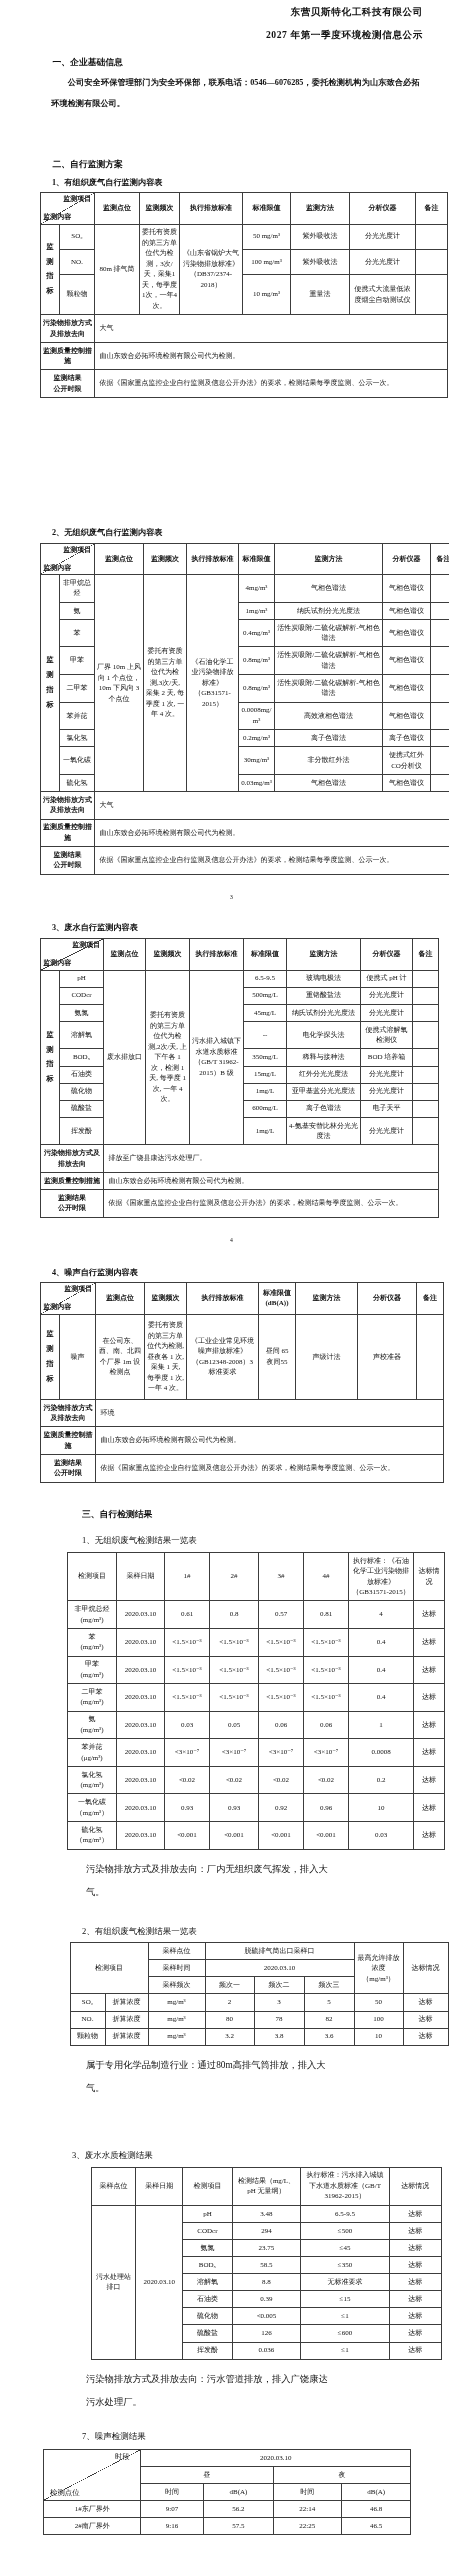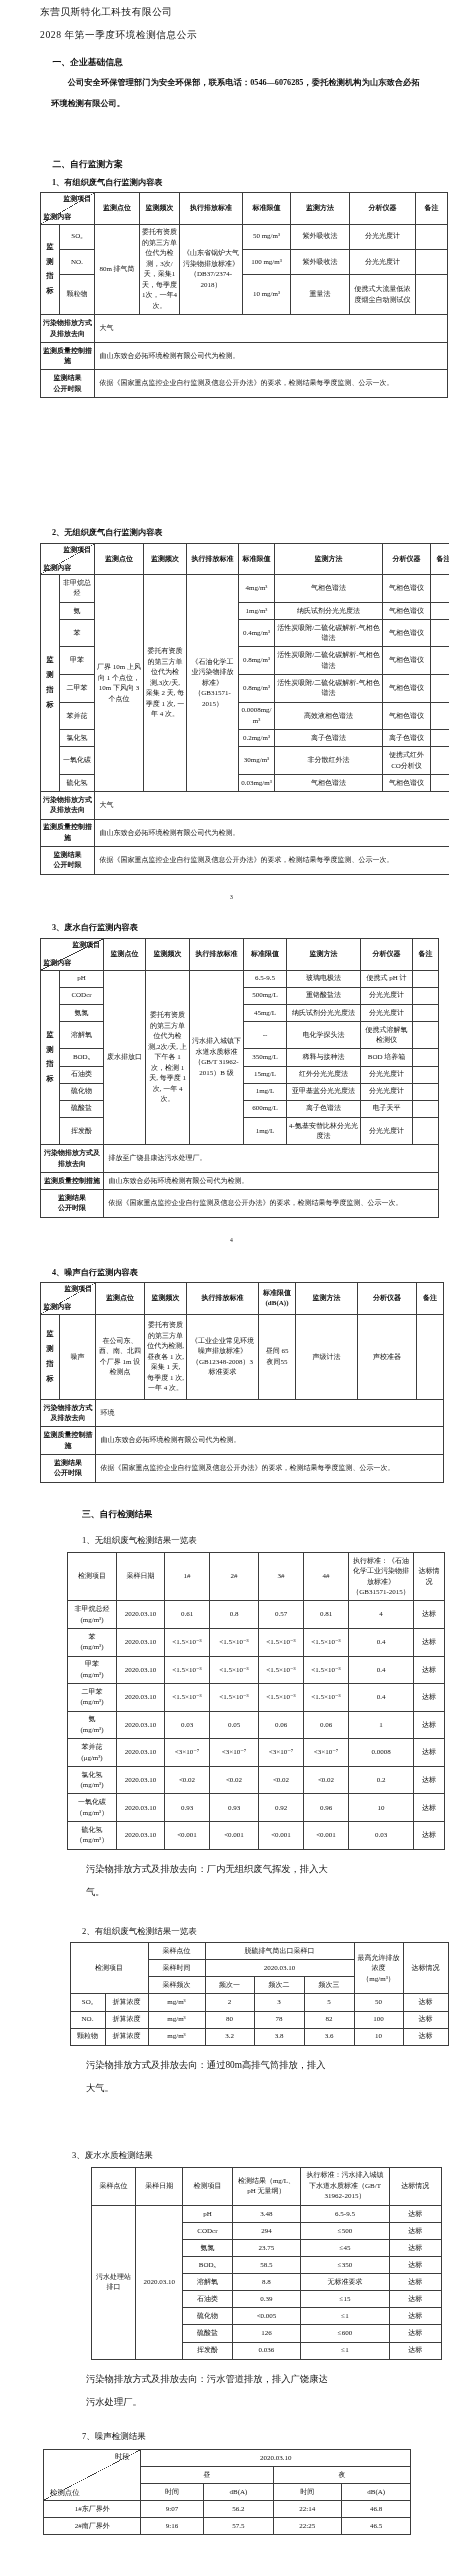--- a/index.html
+++ b/index.html
@@ -1,18 +1,18 @@
 <!DOCTYPE html>
 <html style="font-size:9px"><head>
 <meta charset="utf-8">
 <style>
   html,body{margin:0;padding:0;background:#ffffff;}
   body{width:450px;min-height:2576px;font-family:"Liberation Serif","DejaVu Serif",serif;color:#111;}
   .page{width:450px;box-sizing:border-box;padding:5.7px 27px 147px 40px;}
-  .doc-title{text-align:left;font-weight:normal;font-size:9.6px;letter-spacing:0.6px;}
+  .doc-title{text-align:right;font-weight:bold;font-size:9.6px;letter-spacing:0.6px;}
   .doc-title.second{margin-top:10.2px;}
   .sec-heading{font-weight:bold;font-size:8.8px;margin-top:14.7px;margin-left:12.5px;}
   .para{font-weight:bold;font-size:8.2px;line-height:2.55;text-indent:2em;margin-top:4.5px;margin-left:11.3px;margin-right:3.4px;text-align:justify;}
   .tbl-title{font-weight:bold;font-size:8.2px;margin-left:12px;margin-top:5.7px;}
   .res-heading{font-weight:bold;font-size:8.8px;margin-left:42px;}
   .res-title{font-weight:normal;font-size:8.5px;margin-left:42px;margin-top:14.7px;}
   table.doc{border-collapse:collapse;table-layout:fixed;margin-top:4.5px;background:#fff;}
   table.doc td,table.doc th{border:0.6px solid #3c3c3c;text-align:center;vertical-align:middle;font-size:7px;font-weight:normal;padding:2.8px 1.7px;word-break:break-word;line-height:1.5;}
   table.doc th{font-weight:bold;}
   .t-plan{width:383px;}
@@ -38,21 +38,21 @@
   .diag2 .bl{position:absolute;bottom:2.3px;left:5.7px;font-size:7.4px;}
   .fn{max-width:247px;font-size:9.3px;line-height:2.5;margin-left:46px;margin-top:8px;}
   .mt-page{margin-top:32px;}
 </style>
 </head>
 <body>
 
 <div class="page">
 
   <div class="doc-title">东营贝斯特化工科技有限公司</div>
-  <div class="doc-title second">2028 年第一季度环境检测信息公示</div>
+  <div class="doc-title second">2027 年第一季度环境检测信息公示</div>
 
   <div class="sec-heading">一、企业基础信息</div>
   <p class="para">公司安全环保管理部门为安全环保部，联系电话：0546—6076285，委托检测机构为山东致合必拓环境检测有限公司。</p>
 
   <div class="sec-heading mt-page" style="margin-top:44px;">二、自行监测方案</div>
 
   <div class="tbl-title">1、有组织废气自行监测内容表</div>
   <table class="doc t-plan">
     <colgroup>
         <col style="width:19px">
@@ -570,21 +570,21 @@
           <td>mg/m³</td>
           <td>3.2</td>
           <td>3.8</td>
           <td>3.6</td>
           <td>10</td>
           <td>达标</td>
         </tr>
   </tbody>
     </table>
 
-  <p class="fn">污染物排放方式及排放去向：通过80m高排气筒排放，排入大气。</p>
+  <p class="fn">属于专用化学品制造行业：通过80m高排气筒排放，排入大气。</p>
 
   <div class="res-title" style="margin-top:50px;margin-left:32px;">3、废水水质检测结果</div>
   <table class="doc t-res3">
     <colgroup>
         <col style="width:43px">
         <col style="width:46px">
         <col style="width:48px">
         <col style="width:67px">
         <col style="width:86px">
         <col style="width:51px">

